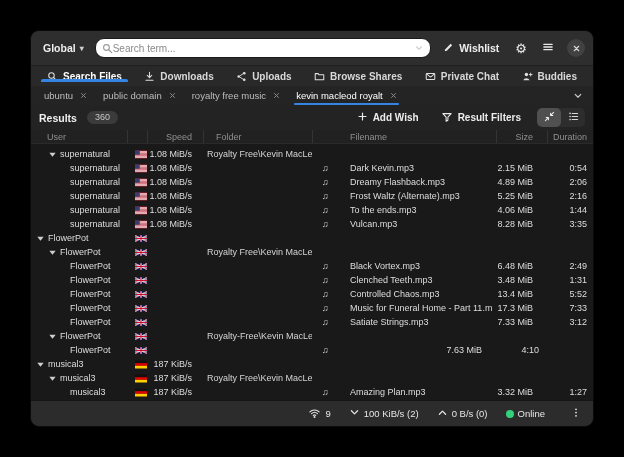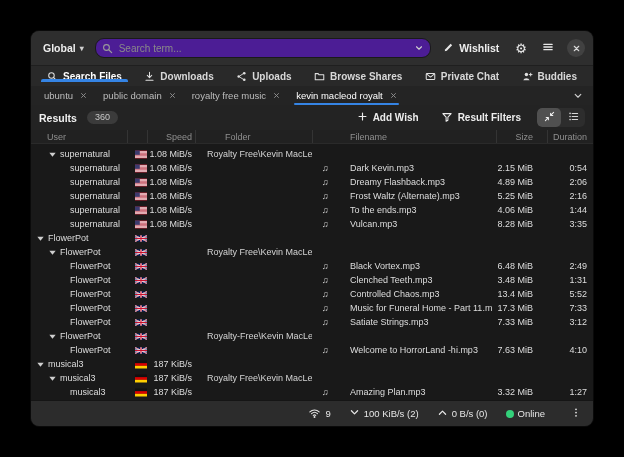--- a/index.html
+++ b/index.html
@@ -10,22 +10,22 @@
     background:#191919; border-radius:9px; overflow:hidden; display:flex; flex-direction:column;
     border:1px solid #0a0a0a; box-shadow:0 8px 24px rgba(0,0,0,.85); }
   :root { --accent:#3584e4; }
 
   
   .headerbar { height:28px; flex:0 0 28px; background:#2e2e2e; display:flex; align-items:center;
     padding:17px 8px; gap:7px; }
   .scope-btn { display:flex; align-items:center; gap:4px; background:none; border:none;
     color:#eee; font-family:inherit; font-size:10.5px; font-weight:bold; padding:2px 4px; cursor:pointer; }
   .caret { font-size:8px; color:#cfcfcf; }
-  .search-entry { flex:1; height:20px; background:#4c1d95; border:1px solid #1a1a1a;
-    border-radius:9px; display:flex; align-items:center; padding:0 6px; gap:6px; }
+  .search-entry { flex:1; height:20px; background:#ffffff; border:1px solid #1a1a1a;
+    border-radius:9px; display:flex; align-items:center; padding:0 6px; }
   .search-entry .placeholder { flex:1; color:#8a8a8a; font-size:10px; white-space:nowrap; overflow:hidden; }
   .s-icon, .entry-caret { display:flex; align-items:center; }
   .hb-btn { display:flex; align-items:center; gap:5px; background:none; border:none; color:#eee;
     font-family:inherit; font-size:10.5px; font-weight:bold; padding:2px 5px; cursor:pointer; }
   .hb-icon { background:none; border:none; color:#e8e8e8; display:flex; align-items:center;
     padding:2px 4px; cursor:pointer; font-size:13px; line-height:1; }
   .close-btn { width:18px; height:18px; border-radius:50%; background:#414141; border:none;
     display:flex; align-items:center; justify-content:center; cursor:pointer; margin-left:2px; }
 
   
@@ -65,21 +65,21 @@
   .bg-btn.active { background:#505050; border-radius:5px; }
 
   
   .thead { height:14px; flex:0 0 14px; background:#212121; display:grid;
     grid-template-columns:96px 20px 48px 117px 26px 158px 51px 48px;
     align-items:center; font-size:9px; color:#8f8f8f; border-bottom:1px solid #2a2a2a; }
   .thead > div { height:100%; display:flex; align-items:center; overflow:hidden; white-space:nowrap; }
   .hsep { border-left:1px solid #343434; }
   .c-user { padding-left:16px; }
   .c-speed { justify-content:flex-end; padding-right:3px; }
-  .c-folder { padding-left:29px; }
+  .c-folder { padding-left:12px;margin-left:8px; }
   .c-file { padding-left:12px; }
   .c-size { justify-content:flex-end; padding-right:14px; }
   .c-dur { justify-content:flex-end; padding-right:8px; }
 
   .list { flex:1; background:#191919; overflow:hidden; padding-top:3px; }
   .result-row { height:14px; display:grid;
     grid-template-columns:96px 20px 48px 117px 26px 158px 51px 48px;
     align-items:center; font-size:9px; color:#dedede; cursor:default; }
   .result-row > div { overflow:hidden; white-space:nowrap; height:14px; line-height:14px; }
   .cell-user { display:flex; align-items:center; gap:3px; }
@@ -635,21 +635,20 @@
               <rect width="60" height="30" fill="#012169"></rect>
               <path d="M0,0 60,30 M60,0 0,30" stroke="#fff" stroke-width="6"></path>
               <path d="M0,0 60,30 M60,0 0,30" stroke="#C8102E" stroke-width="3"></path>
               <path d="M30,0 V30 M0,15 H60" stroke="#fff" stroke-width="10"></path>
               <path d="M30,0 V30 M0,15 H60" stroke="#C8102E" stroke-width="6"></path>
             </svg>
           </div>
           <div class="cell-speed"></div>
           <div class="cell-folder"></div>
           <div class="cell-ficon">♫</div>
-          <div class="cell-file">Welcome to HorrorLand -hi.mp3</div>
           <div class="cell-size">7.63 MiB</div>
           <div class="cell-dur">4:10</div>
         </div>
         <div class="result-row">
           <div class="cell-user" style="padding-left: 5px;">
             <span class="expander">
               <svg width="9" height="9" viewBox="0 0 10 10">
                 <path d="M1.5 3 h7 L5 7.6 z" fill="#cfcfcf"></path>
               </svg>
             </span>

